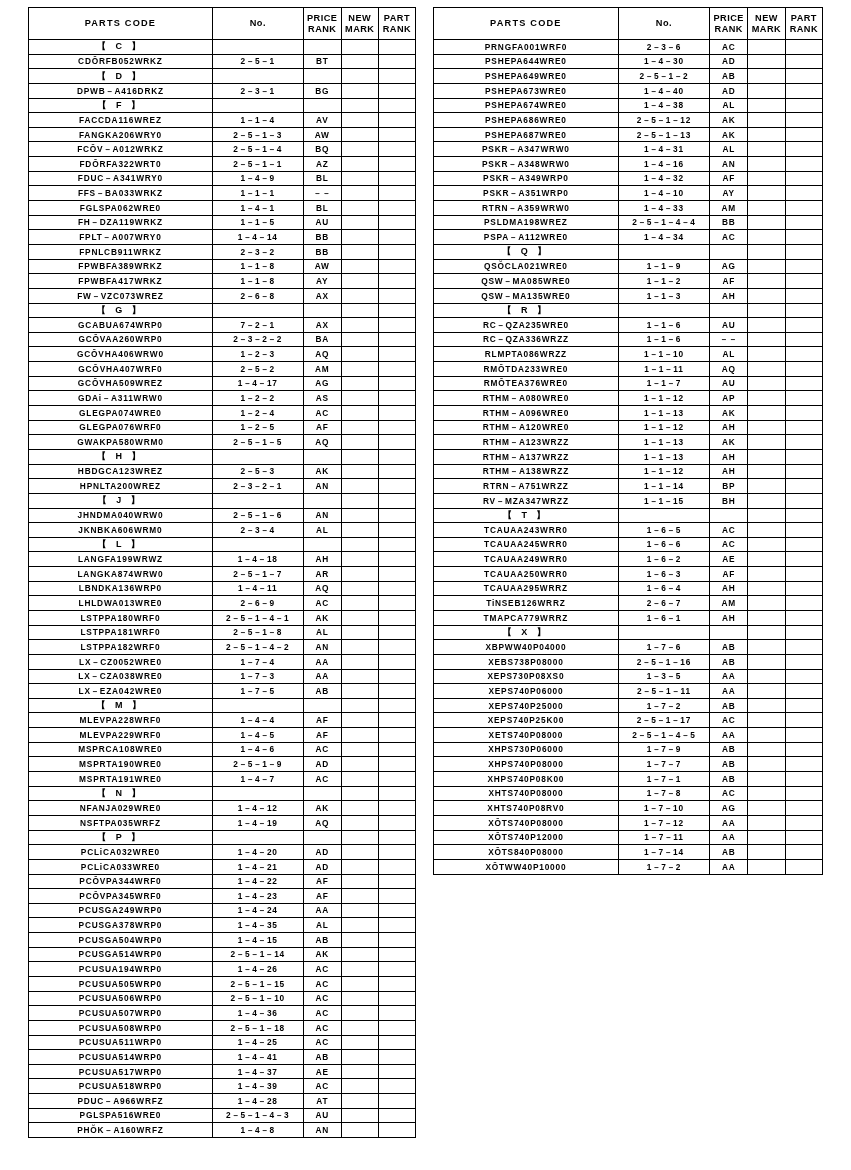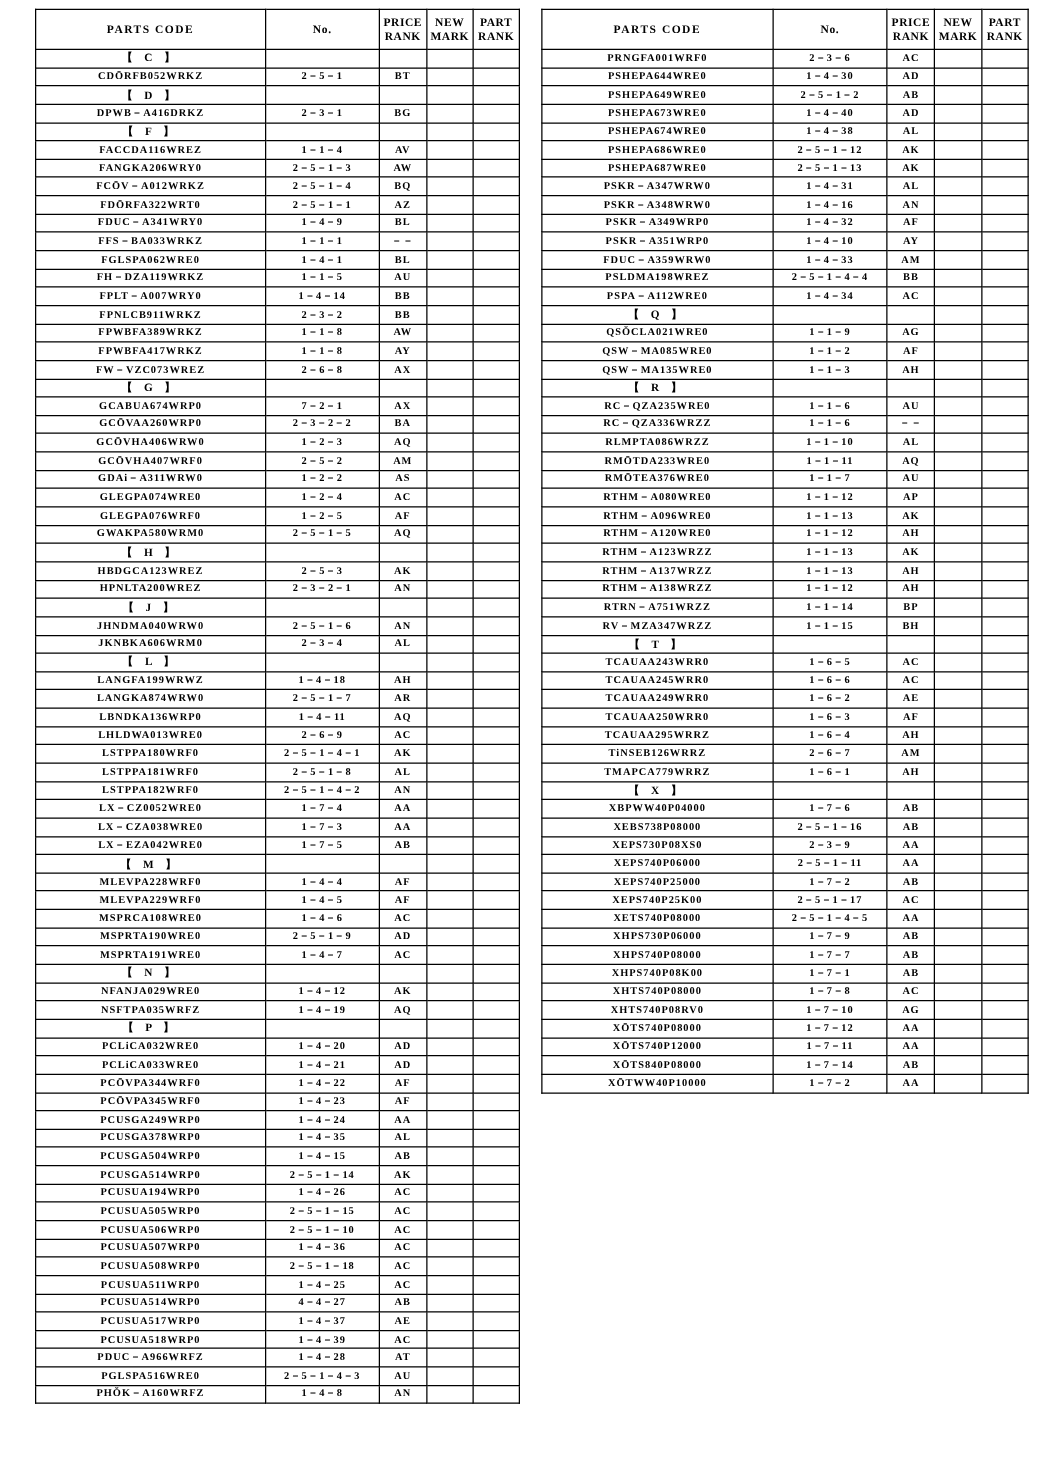--- a/index.html
+++ b/index.html
@@ -14,21 +14,20 @@
     color: #000000;
     position: relative;
     overflow: hidden;
   }
   .sheet {
     position: absolute;
     left: 0;
     top: 0;
     width: 851px;
     height: 1170px;
-    font-family: Liberation Serif, serif;
   }
   .table-wrap {
     position: absolute;
     top: 7px;
   }
   .table-wrap.left  { left: 28px;  width: 388px; }
   .table-wrap.right { left: 433px; width: 390px; }
 
   table.parts {
     border-collapse: collapse;
@@ -275,20 +274,27 @@
             <td class="rank"></td>
           </tr>
           <tr>
             <td class="code">GCŌVHA407WRF0</td>
             <td class="no">2－5－2</td>
             <td class="rank">AM</td>
             <td class="rank"></td>
             <td class="rank"></td>
           </tr>
           <tr>
+            <td class="code">GCŌVHA509WREZ</td>
+            <td class="no">1－4－17</td>
+            <td class="rank">AG</td>
+            <td class="rank"></td>
+            <td class="rank"></td>
+          </tr>
+          <tr>
             <td class="code">GDAi－A311WRW0</td>
             <td class="no">1－2－2</td>
             <td class="rank">AS</td>
             <td class="rank"></td>
             <td class="rank"></td>
           </tr>
           <tr>
             <td class="code">GLEGPA074WRE0</td>
             <td class="no">1－2－4</td>
             <td class="rank">AC</td>
@@ -591,21 +597,21 @@
           </tr>
           <tr>
             <td class="code">PCUSUA511WRP0</td>
             <td class="no">1－4－25</td>
             <td class="rank">AC</td>
             <td class="rank"></td>
             <td class="rank"></td>
           </tr>
           <tr>
             <td class="code">PCUSUA514WRP0</td>
-            <td class="no">4－4－27</td>
+            <td class="no">1－4－41</td>
             <td class="rank">AB</td>
             <td class="rank"></td>
             <td class="rank"></td>
           </tr>
           <tr>
             <td class="code">PCUSUA517WRP0</td>
             <td class="no">1－4－37</td>
             <td class="rank">AE</td>
             <td class="rank"></td>
             <td class="rank"></td>
@@ -732,21 +738,21 @@
             <td class="rank"></td>
           </tr>
           <tr>
             <td class="code">PSKR－A351WRP0</td>
             <td class="no">1－4－10</td>
             <td class="rank">AY</td>
             <td class="rank"></td>
             <td class="rank"></td>
           </tr>
           <tr>
-            <td class="code">FDUC－A359WRW0</td>
+            <td class="code">RTRN－A359WRW0</td>
             <td class="no">1－4－33</td>
             <td class="rank">AM</td>
             <td class="rank"></td>
             <td class="rank"></td>
           </tr>
           <tr>
             <td class="code">PSLDMA198WREZ</td>
             <td class="no">2－5－1－4－4</td>
             <td class="rank">BB</td>
             <td class="rank"></td>
@@ -957,21 +963,21 @@
           </tr>
           <tr>
             <td class="code">XEBS738P08000</td>
             <td class="no">2－5－1－16</td>
             <td class="rank">AB</td>
             <td class="rank"></td>
             <td class="rank"></td>
           </tr>
           <tr>
             <td class="code">XEPS730P08XS0</td>
-            <td class="no">2－3－9</td>
+            <td class="no">1－3－5</td>
             <td class="rank">AA</td>
             <td class="rank"></td>
             <td class="rank"></td>
           </tr>
           <tr>
             <td class="code">XEPS740P06000</td>
             <td class="no">2－5－1－11</td>
             <td class="rank">AA</td>
             <td class="rank"></td>
             <td class="rank"></td>

